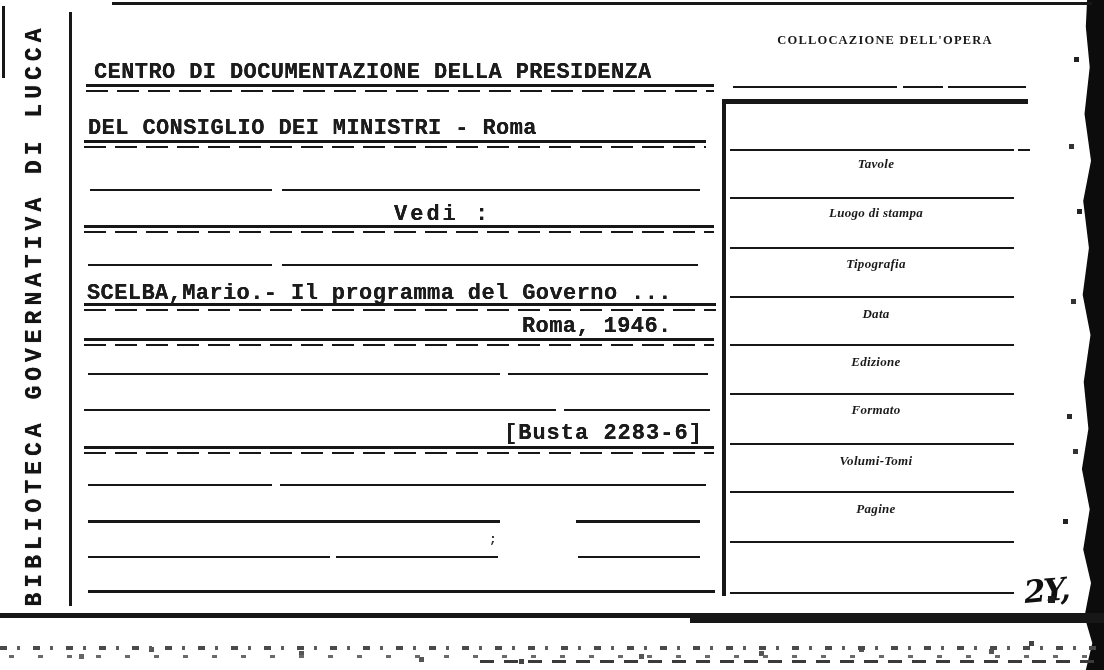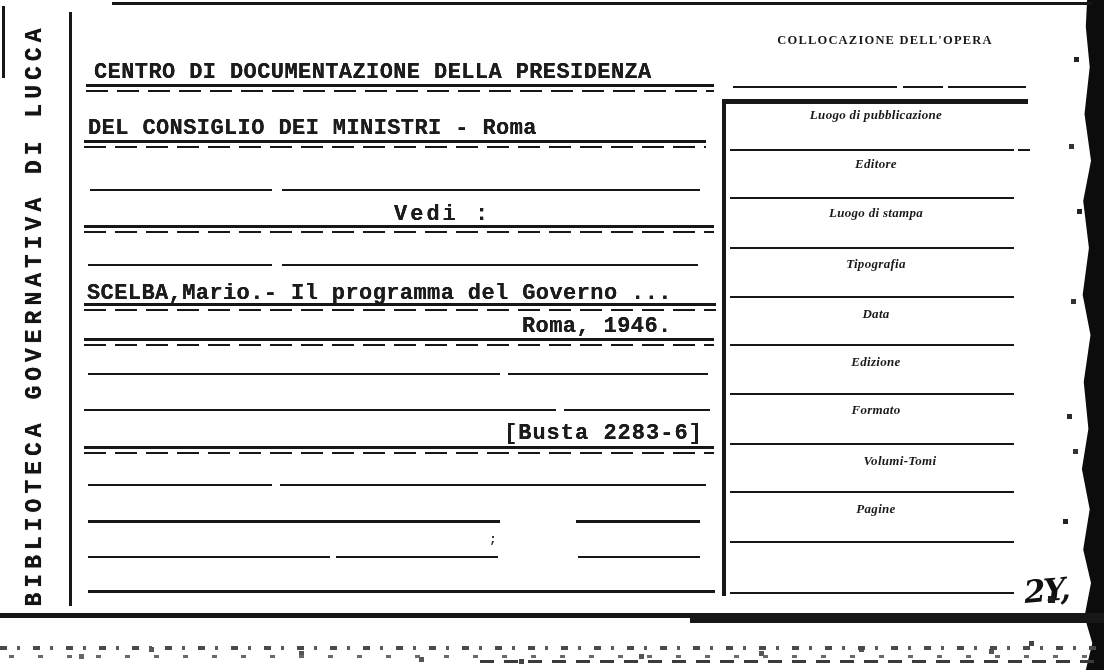--- a/index.html
+++ b/index.html
@@ -64,28 +64,27 @@
 
   <div class="typed" style="left:94px;top:60px;">CENTRO DI DOCUMENTAZIONE DELLA PRESIDENZA</div>
   <div class="typed" style="left:88px;top:116px;">DEL CONSIGLIO DEI MINISTRI - Roma</div>
   <div class="typed" style="left:352px;top:202px;letter-spacing:3px;margin-left:42px;">Vedi :</div>
   <div class="typed" style="left:87px;top:281px;">SCELBA,Mario.- Il programma del Governo ...</div>
   <div class="typed" style="left:522px;top:314px;">Roma, 1946.</div>
   <div class="typed" style="left:504px;top:421px;letter-spacing:1px;">[Busta 2283-6]</div>
 
   <div class="panel-title">COLLOCAZIONE DELL'OPERA</div>
 
-  <div class="field-label" style="top:107px;">Luogo di pubblicazione</div>
-  <div class="field-label" style="top:156px;">Editore</div>
+  <div class="field-label" style="top:156px;">Tavole</div>
   <div class="field-label" style="top:205px;">Luogo di stampa</div>
   <div class="field-label" style="top:256px;">Tipografia</div>
   <div class="field-label" style="top:306px;">Data</div>
   <div class="field-label" style="top:354px;">Edizione</div>
   <div class="field-label" style="top:402px;">Formato</div>
-  <div class="field-label" style="top:453px;padding-left:24px;">Volumi-Tomi</div>
+  <div class="field-label" style="top:453px;">Volumi-Tomi</div>
   <div class="field-label" style="top:501px;">Pagine</div>
 
   <div class="handwritten">2Y,</div>
   <div class="stray">;</div>
 
   <div id="scan-band"></div>
   <div id="speckles"></div>
   <div id="noise1" class="noise-strip"></div>
   <div id="noise2" class="noise-strip"></div>
   <div id="noise3" class="noise-strip"></div>

